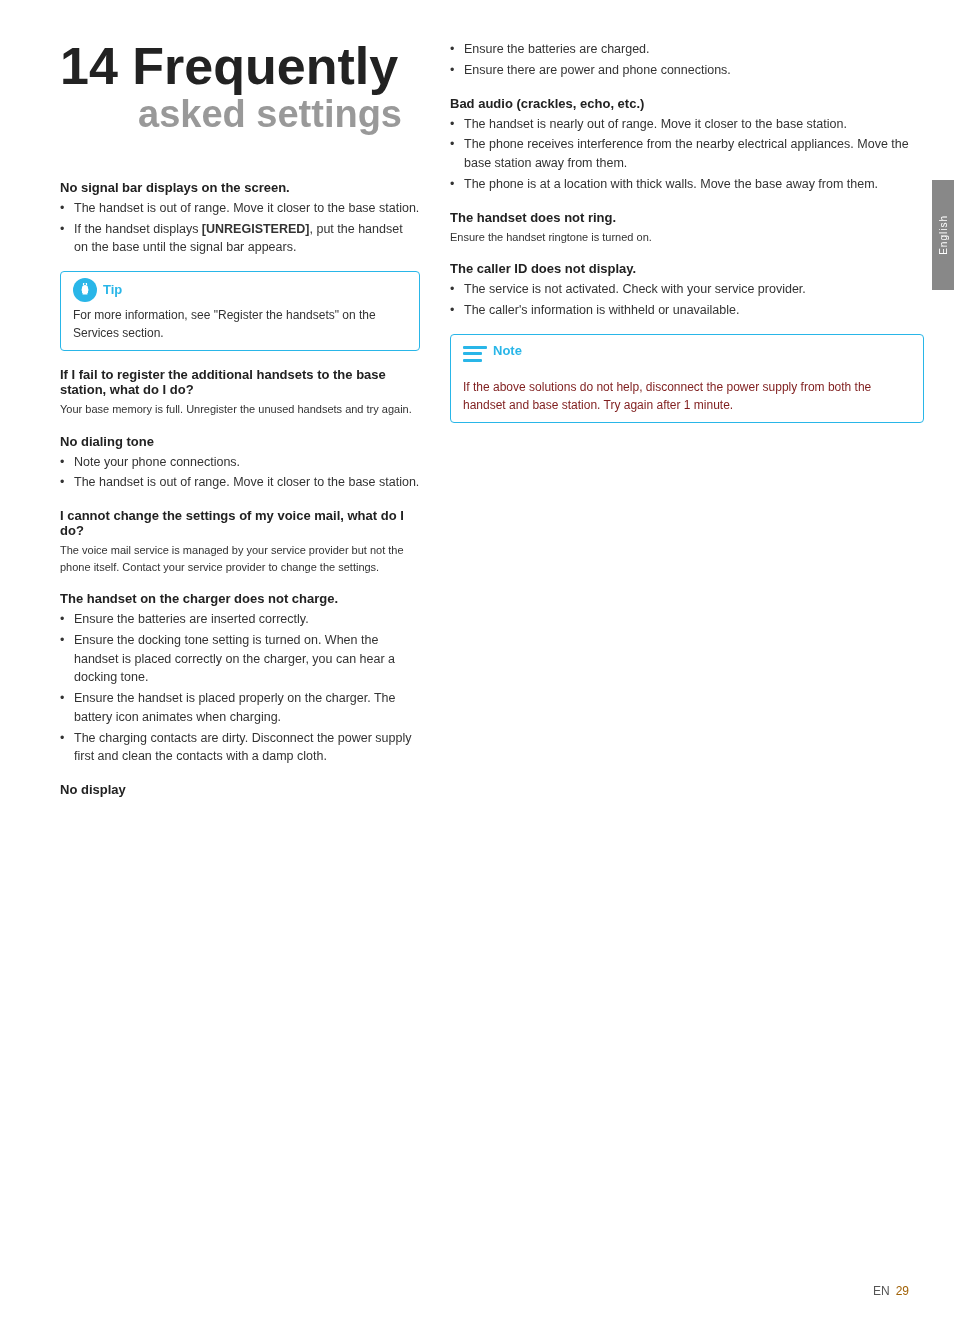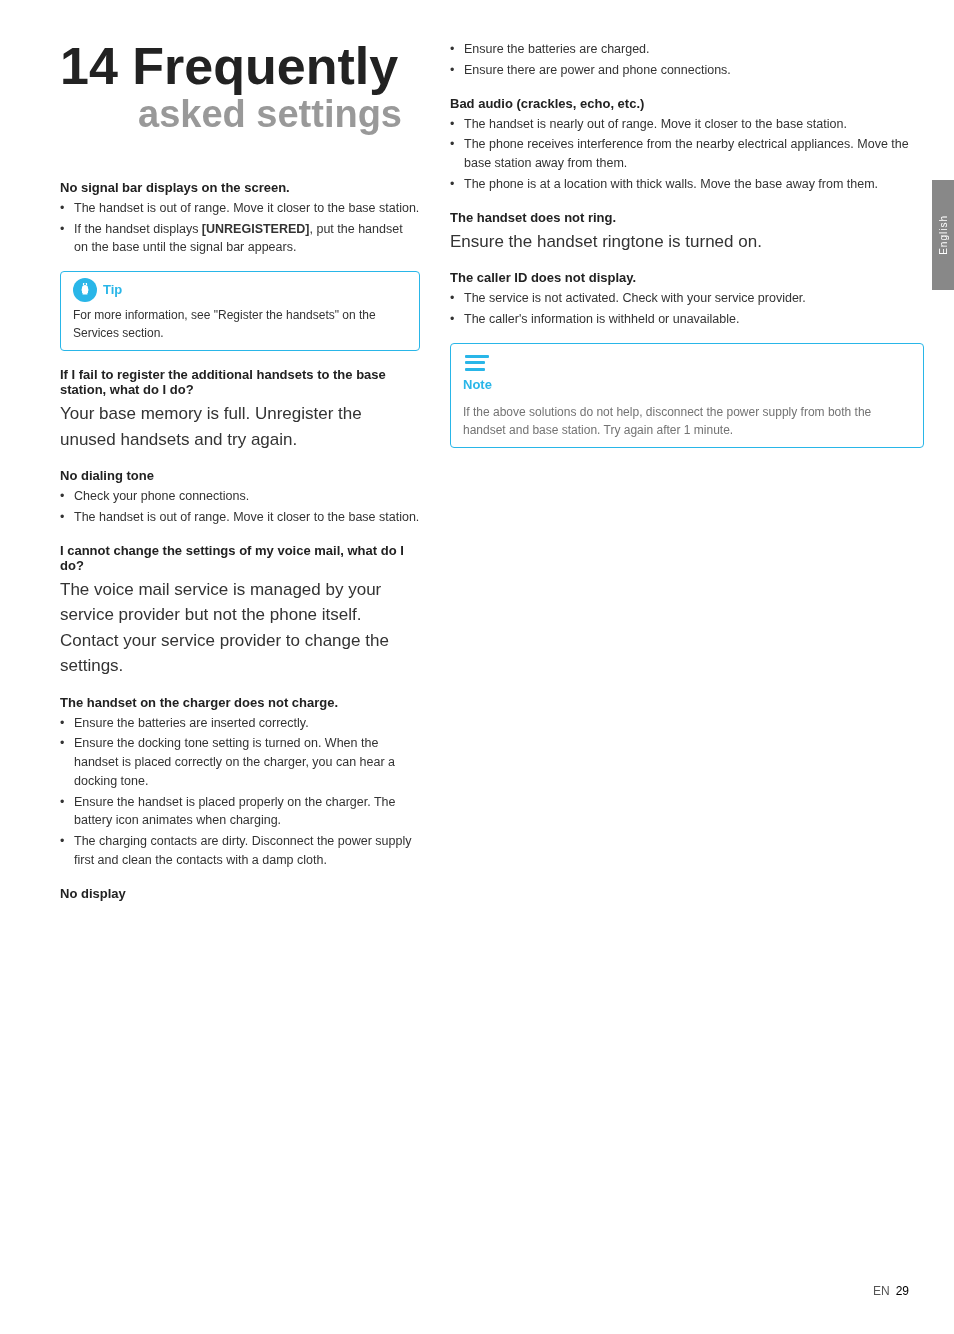--- a/index.html
+++ b/index.html
@@ -88,21 +88,21 @@
     
     .section-heading {
       font-weight: bold;
       font-size: 13px;
       color: #222;
       margin-top: 16px;
       margin-bottom: 4px;
     }
 
     .body-text {
-      font-size: 17px;
+      font-size: 11px;
       color: #333;
       line-height: 1.5;
       margin-bottom: 3px;
     }
 
     
     .bullet-list {
       list-style: none;
       margin: 0;
       padding: 0;
@@ -193,42 +193,42 @@
     .note-icon span:nth-child(2) { width: 80%; }
     .note-icon span:nth-child(3) { width: 80%; }
     .note-label {
       color: #29b6e8;
       font-weight: bold;
       font-size: 13px;
       margin-bottom: 4px;
     }
     .note-content {
       font-size: 12px;
-      color: #737373;
+      color: #7f1d1d;
       line-height: 1.5;
     }
 
     
     .page-footer {
       position: absolute;
       bottom: 36px;
       right: 45px;
       font-size: 12px;
       color: #555;
       display: flex;
       align-items: center;
       gap: 6px;
     }
     .footer-en {
       font-size: 12px;
       color: #555;
     }
     .footer-num {
       font-size: 12px;
-      color: #000000;
+      color: #a16207;
     }
   </style>
 </head>
 <body>
 
 <div class="page">
 
   <div class="side-tab">
     <span>English</span>
   </div>
@@ -266,21 +266,21 @@
             <span>For more information, see "Register the handsets" on the Services section.</span>
           </div>
         </div>
       </div>
 
       <div class="section-heading">If I fail to register the additional handsets to the base station, what do I do?</div>
       <p class="body-text">Your base memory is full. Unregister the unused handsets and try again.</p>
 
       <div class="section-heading">No dialing tone</div>
       <ul class="bullet-list">
-        <li>Check your phone connections.</li>
+        <li>Note your phone connections.</li>
         <li>The handset is out of range. Move it closer to the base station.</li>
       </ul>
 
       <div class="section-heading">I cannot change the settings of my voice mail, what do I do?</div>
       <p class="body-text">The voice mail service is managed by your service provider but not the phone itself. Contact your service provider to change the settings.</p>
 
       <div class="section-heading">The handset on the charger does not charge.</div>
       <ul class="bullet-list">
         <li>Ensure the batteries are inserted correctly.</li>
         <li>Ensure the docking tone setting is turned on. When the handset is placed correctly on the charger, you can hear a docking tone.</li>
@@ -310,21 +310,21 @@
       <p class="body-text">Ensure the handset ringtone is turned on.</p>
 
       <div class="section-heading">The caller ID does not display.</div>
       <ul class="bullet-list">
         <li>The service is not activated. Check with your service provider.</li>
         <li>The caller's information is withheld or unavailable.</li>
       </ul>
 
       <div class="note-box">
         <div style="display:flex;flex-direction:column;align-items:flex-start;width:100%;">
-          <div style="display:flex;align-items:center;gap:6px;margin-bottom:7px;flex-direction:column;">
+          <div style="display:flex;align-items:center;gap:6px;margin-bottom:16px;">
             <div class="note-icon">
               <span></span>
               <span></span>
               <span></span>
             </div>
             <span class="note-label">Note</span>
           </div>
           <div class="note-content">
             <span>If the above solutions do not help, disconnect the power supply from both the handset and base station. Try again after 1 minute.</span>
           </div>

